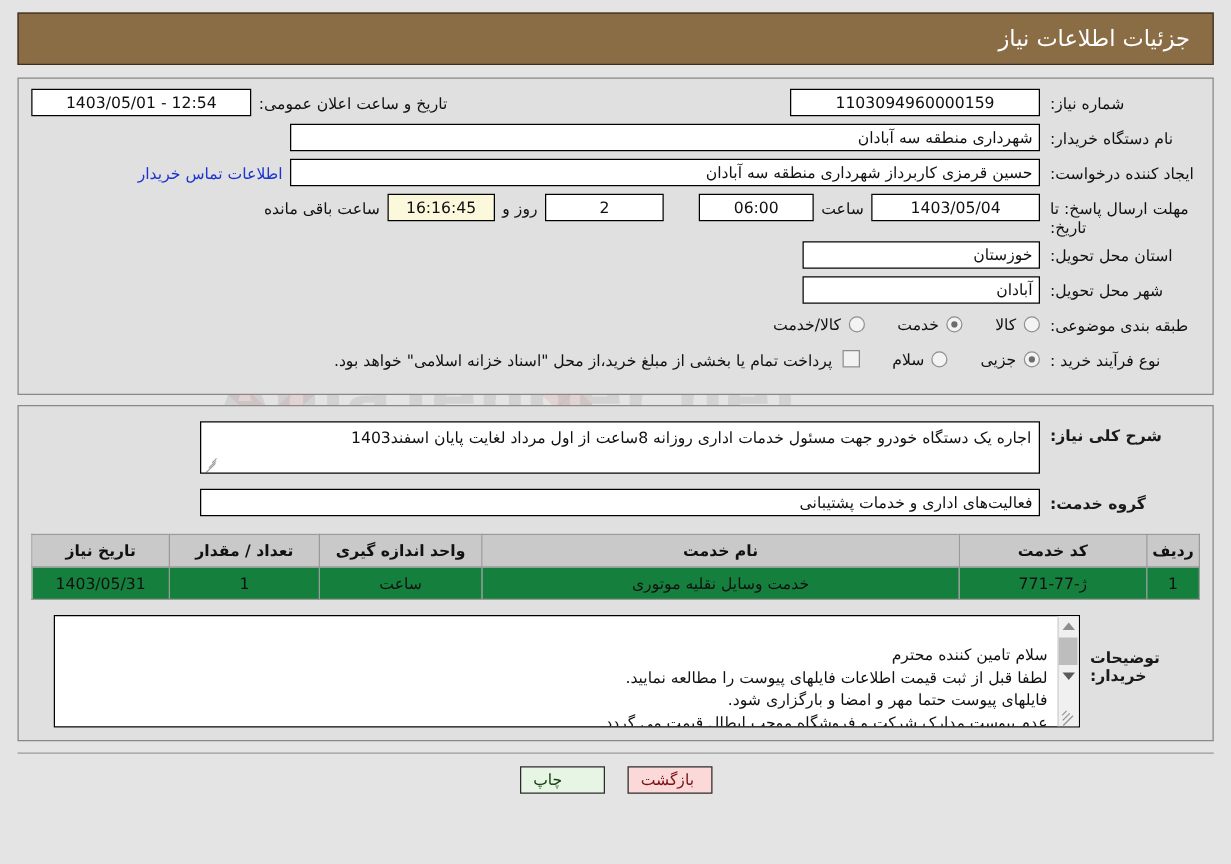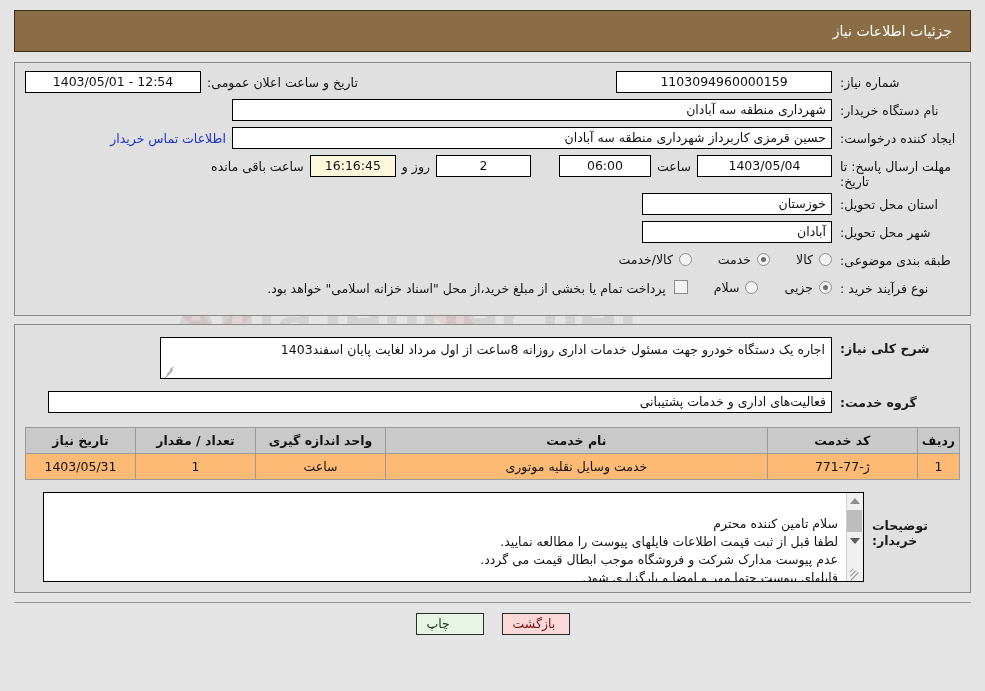--- a/index.html
+++ b/index.html
@@ -73,21 +73,21 @@
     height: 42px;
     background: #8a6c45;
     border: 1px solid #3b2f20;
     display: flex;
     align-items: center;
     justify-content: flex-start;
     padding: 0 18px;
   }
   .app-header .title {
     color: #ffffff;
-    font-size: 14px;
+    font-size: 18px;
   }
 
   
   .panel {
     margin: 10px 14px 0 14px;
     border: 1px solid #888888;
     background: #e0e0e0;
     padding: 8px 10px 10px 10px;
   }
   .panel.p2 { margin-top: 8px; }
@@ -119,21 +119,21 @@
     line-height: 20px;
     padding: 0 5px;
     font-size: 12.5px;
     text-align: center;
     color: #111;
     overflow: hidden;
     white-space: nowrap;
   }
   .fld.rt { text-align: right; }
   .fld.num { direction: ltr; }
-  .w-need  { width: 216px; margin-left: 29px; }
+  .w-need  { width: 200px; margin-left: 29px; }
   .w-wide  { width: 600px; }
   .w-date  { width: 135px; }
   .w-time  { width: 92px; }
   .w-days  { width: 95px; }
   .w-count { width: 86px; background: #fbf8dc; }
   .w-pub   { width: 176px; }
   .w-prov  { width: 190px; }
 
   .inline-txt {
     font-size: 12.5px;
@@ -238,40 +238,40 @@
     margin: 12px 0 2px 0;
     padding-right: 170px;
   }
 
   .group-row { display: flex; flex-direction: row; align-items: center; margin-top: 12px; }
   .group-lbl {
     width: 128px; flex: 0 0 128px;
     text-align: left; padding-left: 8px;
     font-weight: bold; font-size: 12.5px;
   }
-  .w-group { width: 784px; text-align: right; }
+  .w-group { width: 672px; text-align: right; }
 
   
   table.items {
     width: 100%;
     border-collapse: collapse;
     margin-top: 14px;
     font-size: 12.5px;
     background: #fff;
   }
   table.items th {
     background: #c9c9c9;
     border: 1px solid #9a9a9a;
     height: 26px;
     font-weight: bold;
     color: #111;
     padding: 0 4px;
   }
   table.items td {
-    background: #fdba74;
+    background: #15803d;
     border: 1px solid #9a9a9a;
     height: 26px;
     text-align: center;
     color: #111;
     padding: 0 4px;
   }
   .col-radif { width: 34px; }
   .col-code  { width: 150px; }
   .col-name  { width: auto; }
   .col-unit  { width: 130px; }
@@ -530,22 +530,22 @@
           <div class="sb-track"></div>
           <span class="sb-grip">
               <i></i>
               <i></i>
               <i></i>
             </span>
         </div>
         <div class="notes-text">
           <div>سلام تامین کننده محترم</div>
           <div>لطفا قبل از ثبت قیمت اطلاعات فایلهای پیوست را مطالعه نمایید.</div>
+          <div>فایلهای پیوست حتما مهر و امضا و بارگزاری شود.</div>
           <div>عدم پیوست مدارک شرکت و فروشگاه موجب ابطال قیمت می گردد.</div>
-          <div>فایلهای پیوست حتما مهر و امضا و بارگزاری شود.</div>
         </div>
       </div>
     </div>
 
   </div>
 
   <div class="footer">
     <div class="btn btn-return">بازگشت</div>
     <div class="btn btn-print">چاپ</div>
   </div>

